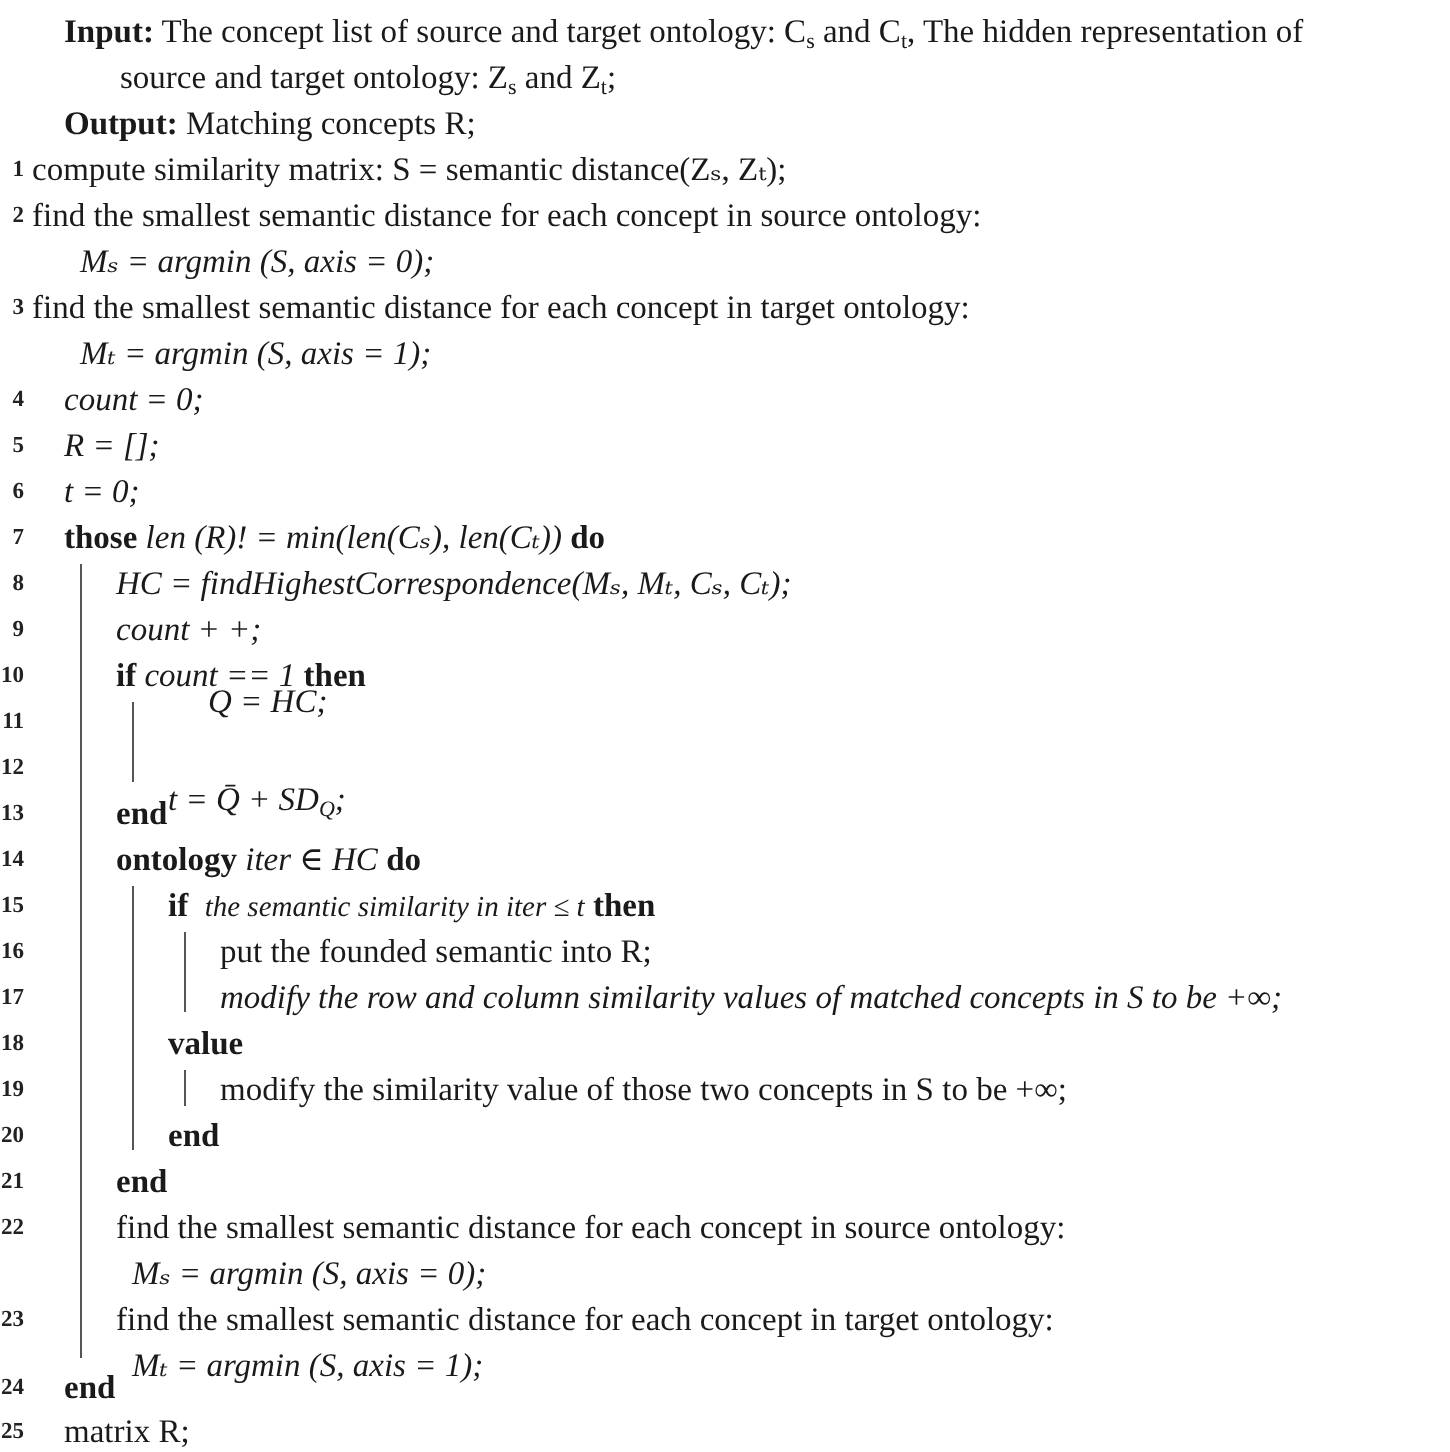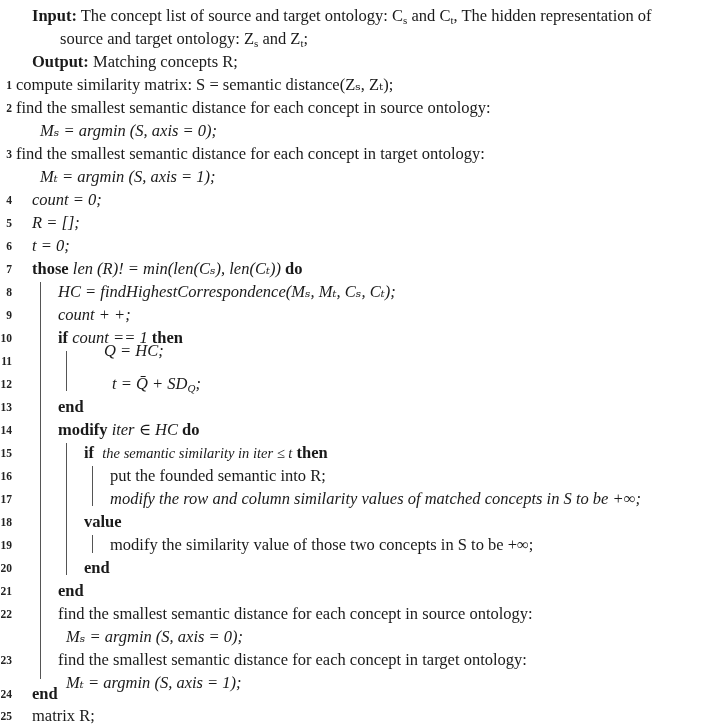--- a/index.html
+++ b/index.html
@@ -66,28 +66,28 @@
 <span class="ln" style="left:-14px; top:328px;">10</span>
 <div class="line" style="left:58px; top:328px;">
   <b>if</b> <i>count == 1</i> <b>then</b>
 </div>
 <div class="vbar" style="left:66px; top:351px; height:40px;"></div>
 
 <span class="ln" style="left:-14px; top:351px;">11</span>
 <div class="line" style="left:84px; top:341px;margin-left:20px;"><i>Q = HC;</i></div>
 
 <span class="ln" style="left:-14px; top:374px;">12</span>
-<div class="line" style="left:84px; top:374px;margin-left:28px;"><i>t = Q̄ + SD</i><sub><i>Q</i></sub><i>;</i></div>
+<div class="line" style="left:84px; top:390px;"><i>t = Q̄ + SD</i><sub><i>Q</i></sub><i>;</i></div>
 
 <span class="ln" style="left:-14px; top:397px;">13</span>
 <div class="line" style="left:58px; top:397px;"><b>end</b></div>
 
 <span class="ln" style="left:-14px; top:420px;">14</span>
 <div class="line" style="left:58px; top:420px;">
-  <b>modify</b> <i>iter ∈ HC</i> <b>do</b>
+  <b>ontology</b> <i>iter ∈ HC</i> <b>do</b>
 </div>
 <div class="vbar" style="left:66px; top:443px; height:132px;"></div>
 
 <span class="ln" style="left:-14px; top:443px;">15</span>
 <div class="line" style="left:84px; top:443px;">
   <b>if</b>&nbsp; <span class="small-it">the semantic similarity in iter ≤ t</span> <b>then</b>
 </div>
 <div class="vbar" style="left:92px; top:466px; height:40px;"></div>
 
 <span class="ln" style="left:-14px; top:466px;">16</span>

